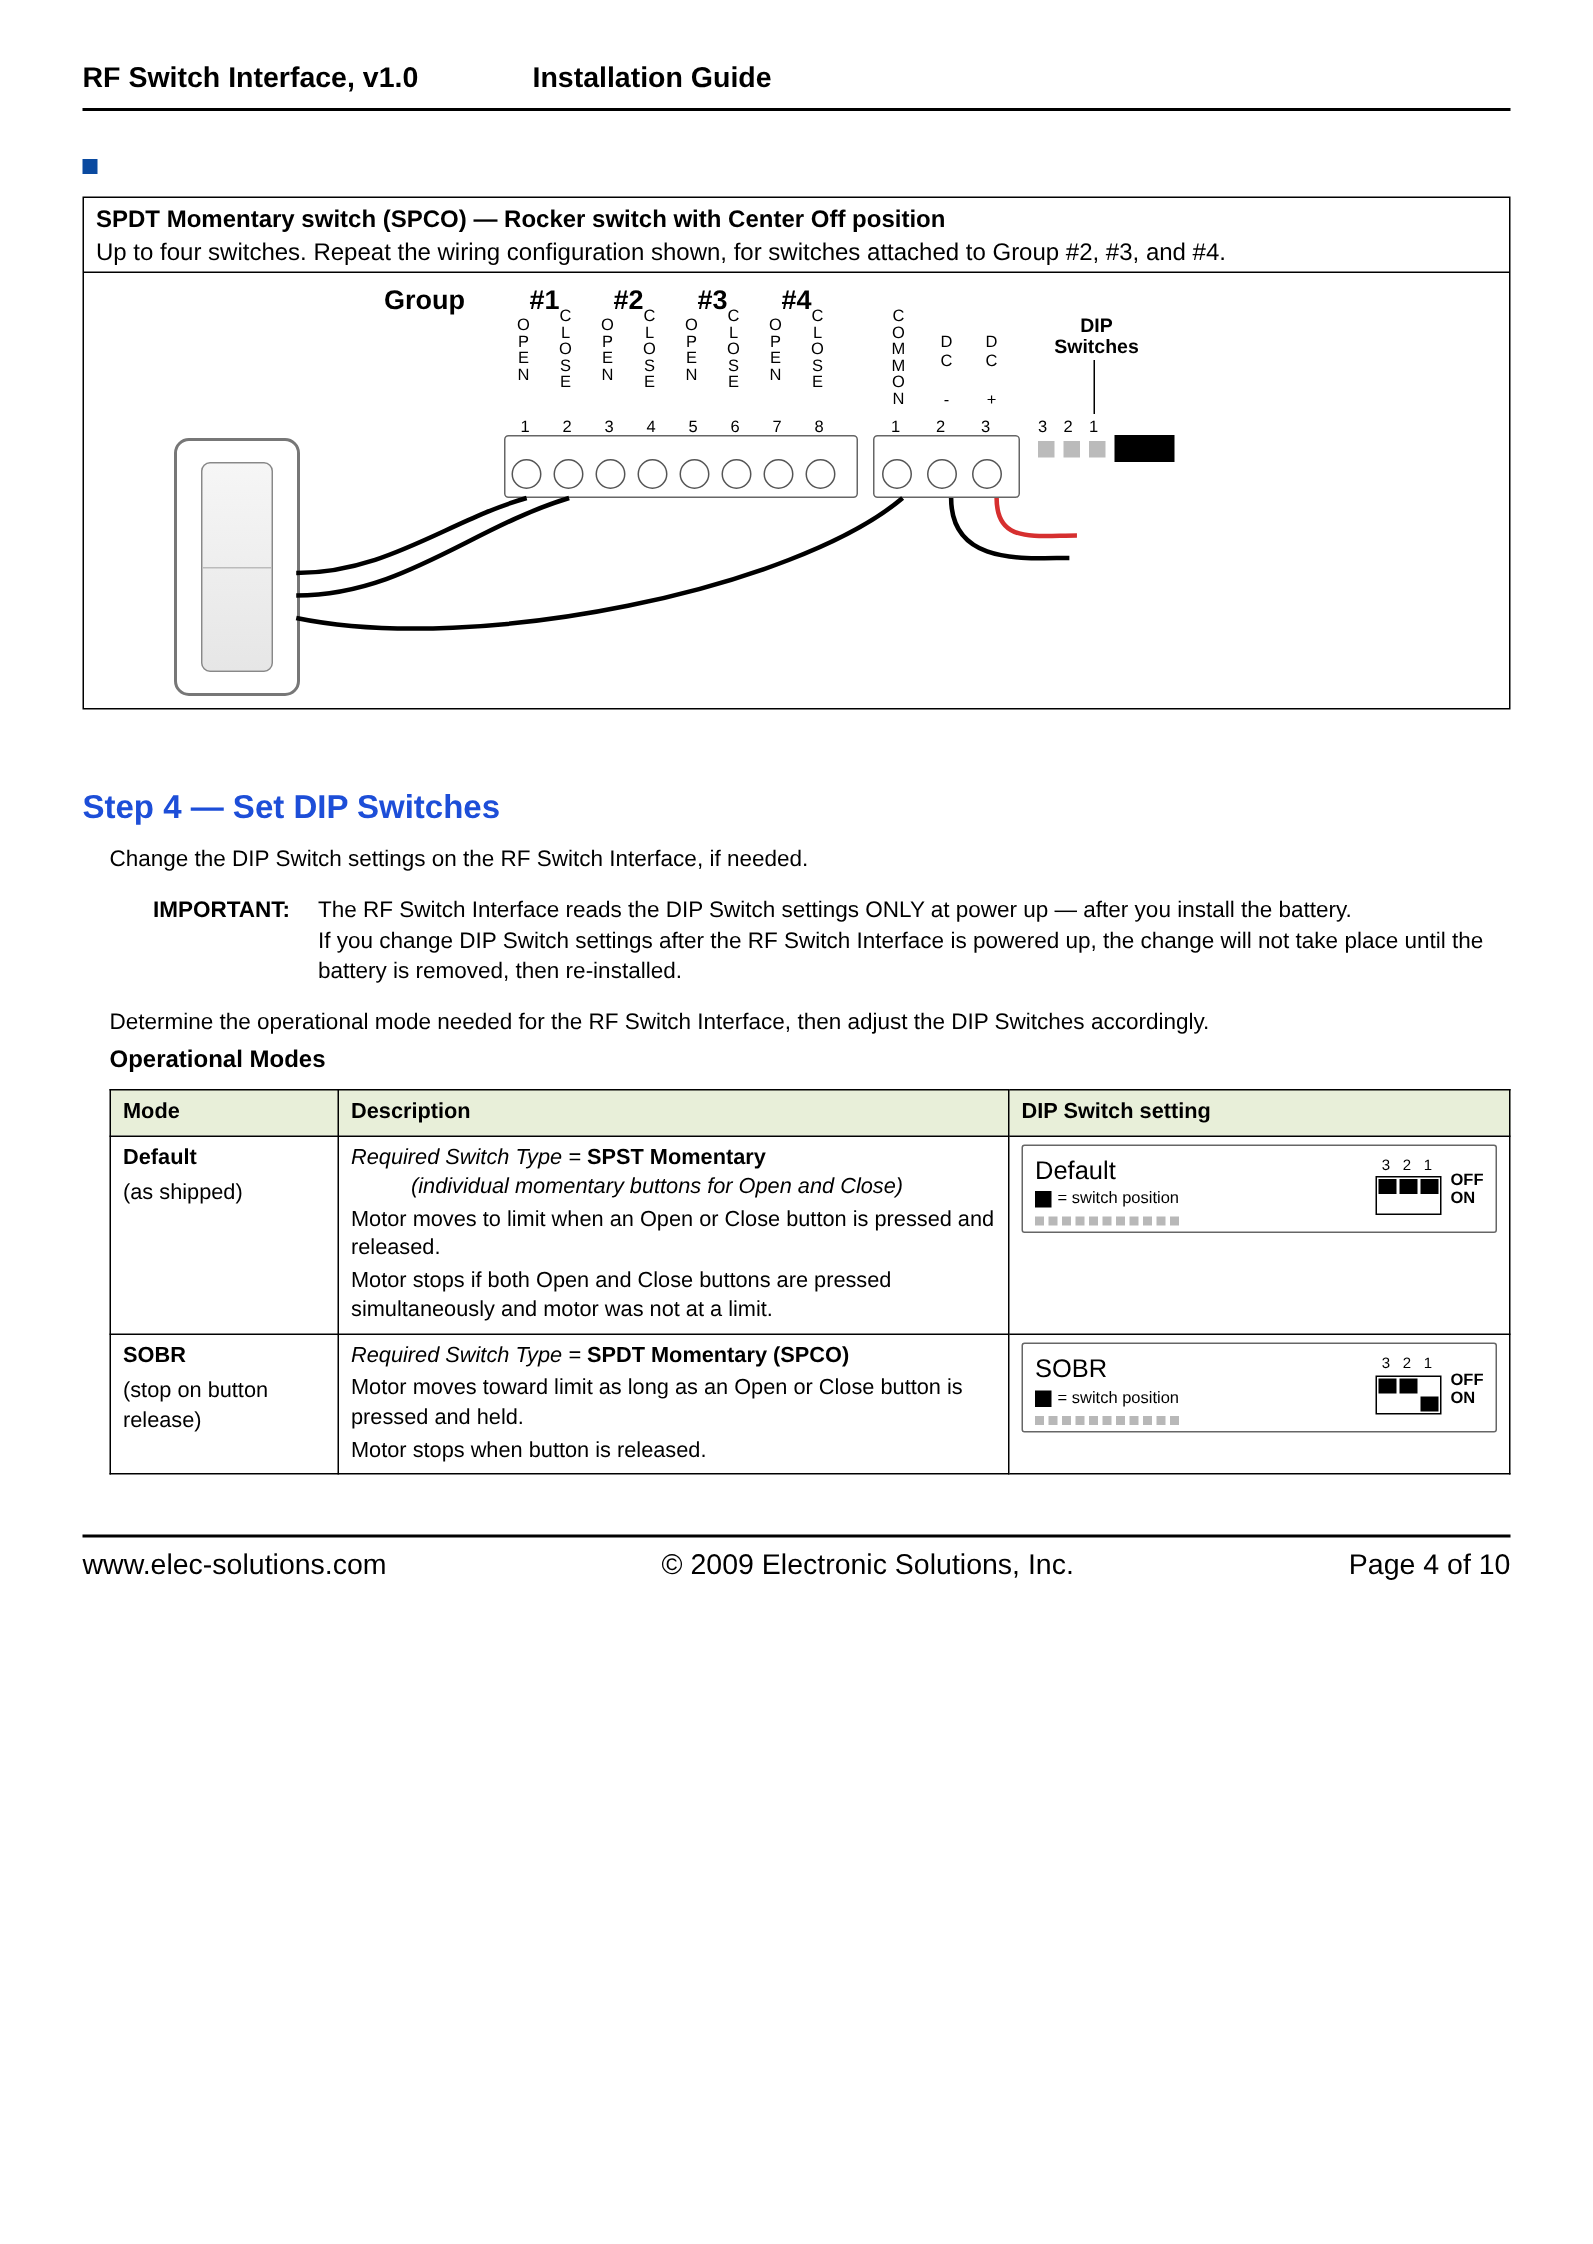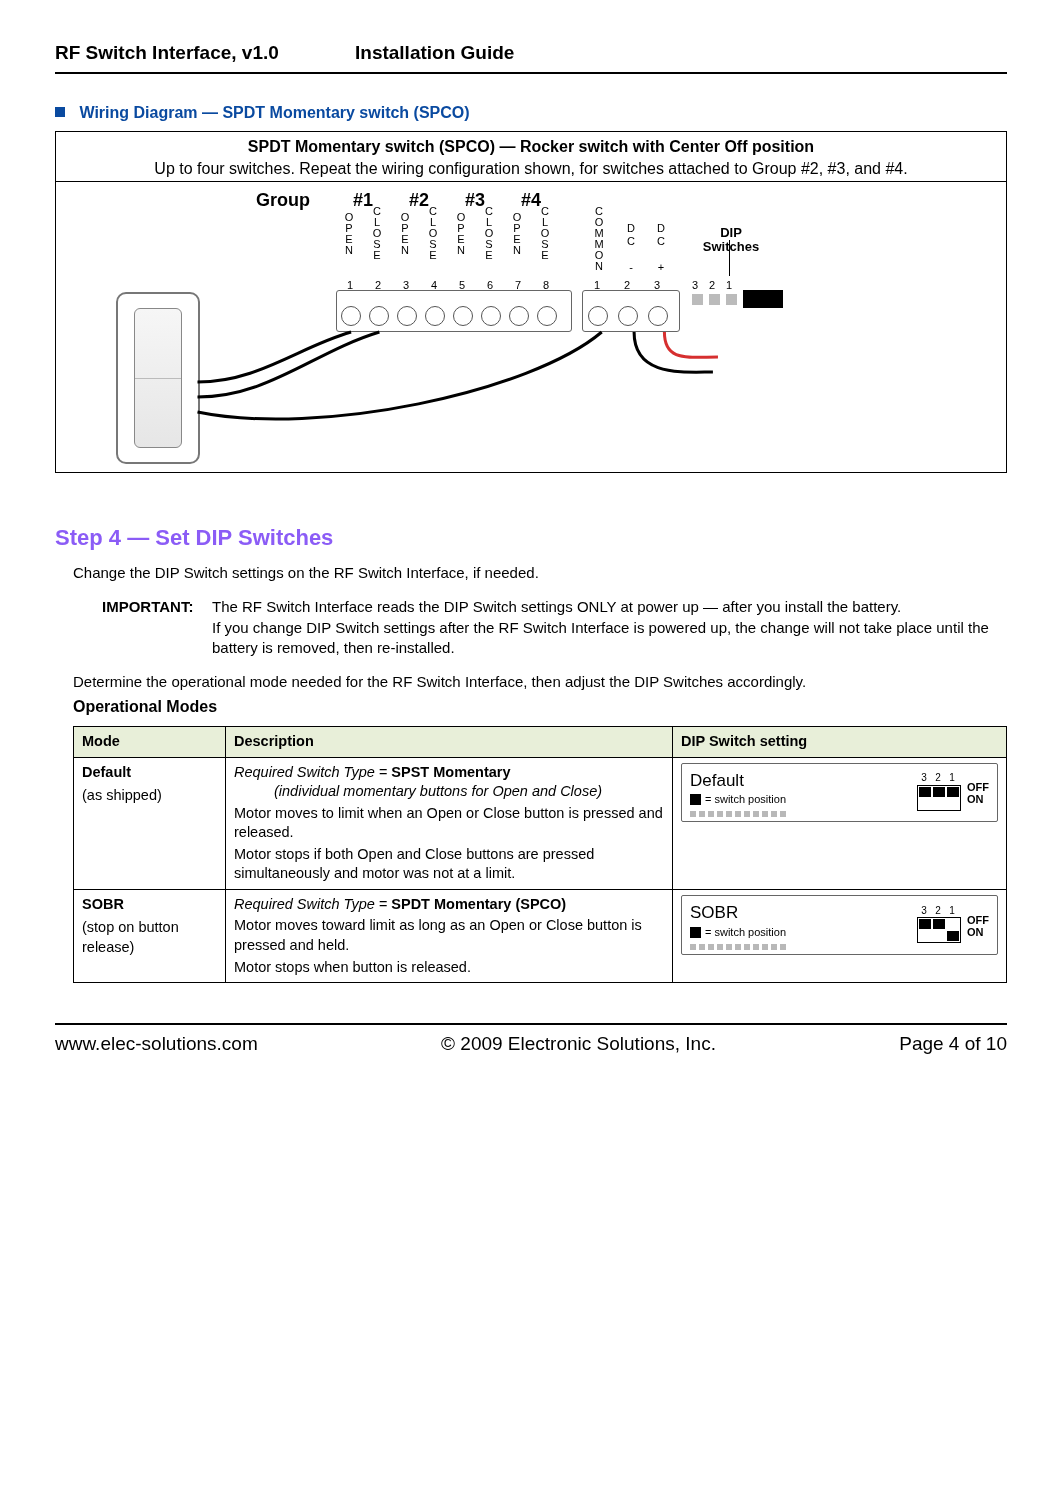--- a/index.html
+++ b/index.html
@@ -44,21 +44,20 @@
     vertical-align: 1px;
   }
   .panel {
     border: 1.5px solid #000;
     margin: 0 0 40px 0;
   }
   .panel-head {
     padding: 4px 8px 2px 8px;
     font-size: 16px;
     border-bottom: 1.5px solid #000;
-    text-align: center;
   }
   .panel-head .title { font-weight: bold; }
   .panel-body {
     height: 290px;
     position: relative;
     overflow: hidden;
   }
   .group-label {
     position: absolute;
     font-weight: bold;
@@ -140,21 +139,21 @@
     text-align: center;
     line-height: 85px;
   }
   svg.wire {
     position: absolute;
     left: 0; top: 0;
     width: 100%; height: 100%;
     pointer-events: none;
   }
   .step-title {
-    color: #8b5cf6;
+    color: #1d4ed8;
     font-weight: bold;
     font-size: 22px;
     margin: 50px 0 10px 0;
   }
   .indent { margin-left: 18px; }
   .imp-row { display: flex; margin: 14px 0 14px 18px; }
   .imp-label { font-weight: bold; width: 110px; margin-left: 29px; }
   .subhead { font-weight: bold; margin: 4px 0 8px 18px; font-size: 16px; }
   table.modes {
     border-collapse: collapse;
@@ -210,21 +209,20 @@
 <body>
 
 <div class="header-row">
   <div class="header-left">RF Switch Interface, v1.0</div>
   <div class="header-right">Installation Guide</div>
 </div>
 <hr class="rule">
 
 <div class="sec-heading">
   <span class="bullet"></span>
-  <span>Wiring Diagram — SPDT Momentary switch (SPCO)</span>
 </div>
 
 <div class="panel">
   <div class="panel-head">
     <div class="title">SPDT Momentary switch (SPCO) — Rocker switch with Center Off position</div>
     <div>Up to four switches. Repeat the wiring configuration shown, for switches attached to Group #2, #3, and #4.</div>
   </div>
   <div class="panel-body">
 
     <div class="group-label" style="left:200px; top:6px;">Group</div>
@@ -241,21 +239,21 @@
         <div class="vtext" style="left: 400px; top: 30px;">OPEN</div>
         <div class="vtext" style="left: 428px; top: 24px;">CLOSE</div>
         <div class="vtext" style="left: 456px; top: 30px;">OPEN</div>
         <div class="vtext" style="left: 484px; top: 24px;">CLOSE</div>
       </div>
 
     <div class="vtext" style="left:538px; top:24px;">COMMON</div>
     <div class="vtext" style="left:570px; top:40px; line-height:13px;">D<br>C<br><br>-</div>
     <div class="vtext" style="left:600px; top:40px; line-height:13px;">D<br>C<br><br>+</div>
 
-    <div class="dip-label" style="left:640px; top:44px; width:70px;">DIP<br>Switches</div>
+    <div class="dip-label" style="left:640px; top:28px; width:70px;">DIP<br>Switches</div>
     <div style="position:absolute; left:673px; top:58px; width:1px; height:36px; background:#000;"></div>
 
     <div class="term-block" style="left:280px; top:108px; width:234px; height:40px;"></div>
 
     <div class="term-block" style="left:526px; top:108px; width:96px; height:40px;"></div>
 
     <div class="dip-pad" style="left:636px; top:112px;"></div>
     <div class="dip-pad" style="left:653px; top:112px;"></div>
     <div class="dip-pad" style="left:670px; top:112px;"></div>
     <div class="dip-block" style="left:687px; top:108px; width:40px; height:18px;"></div>

